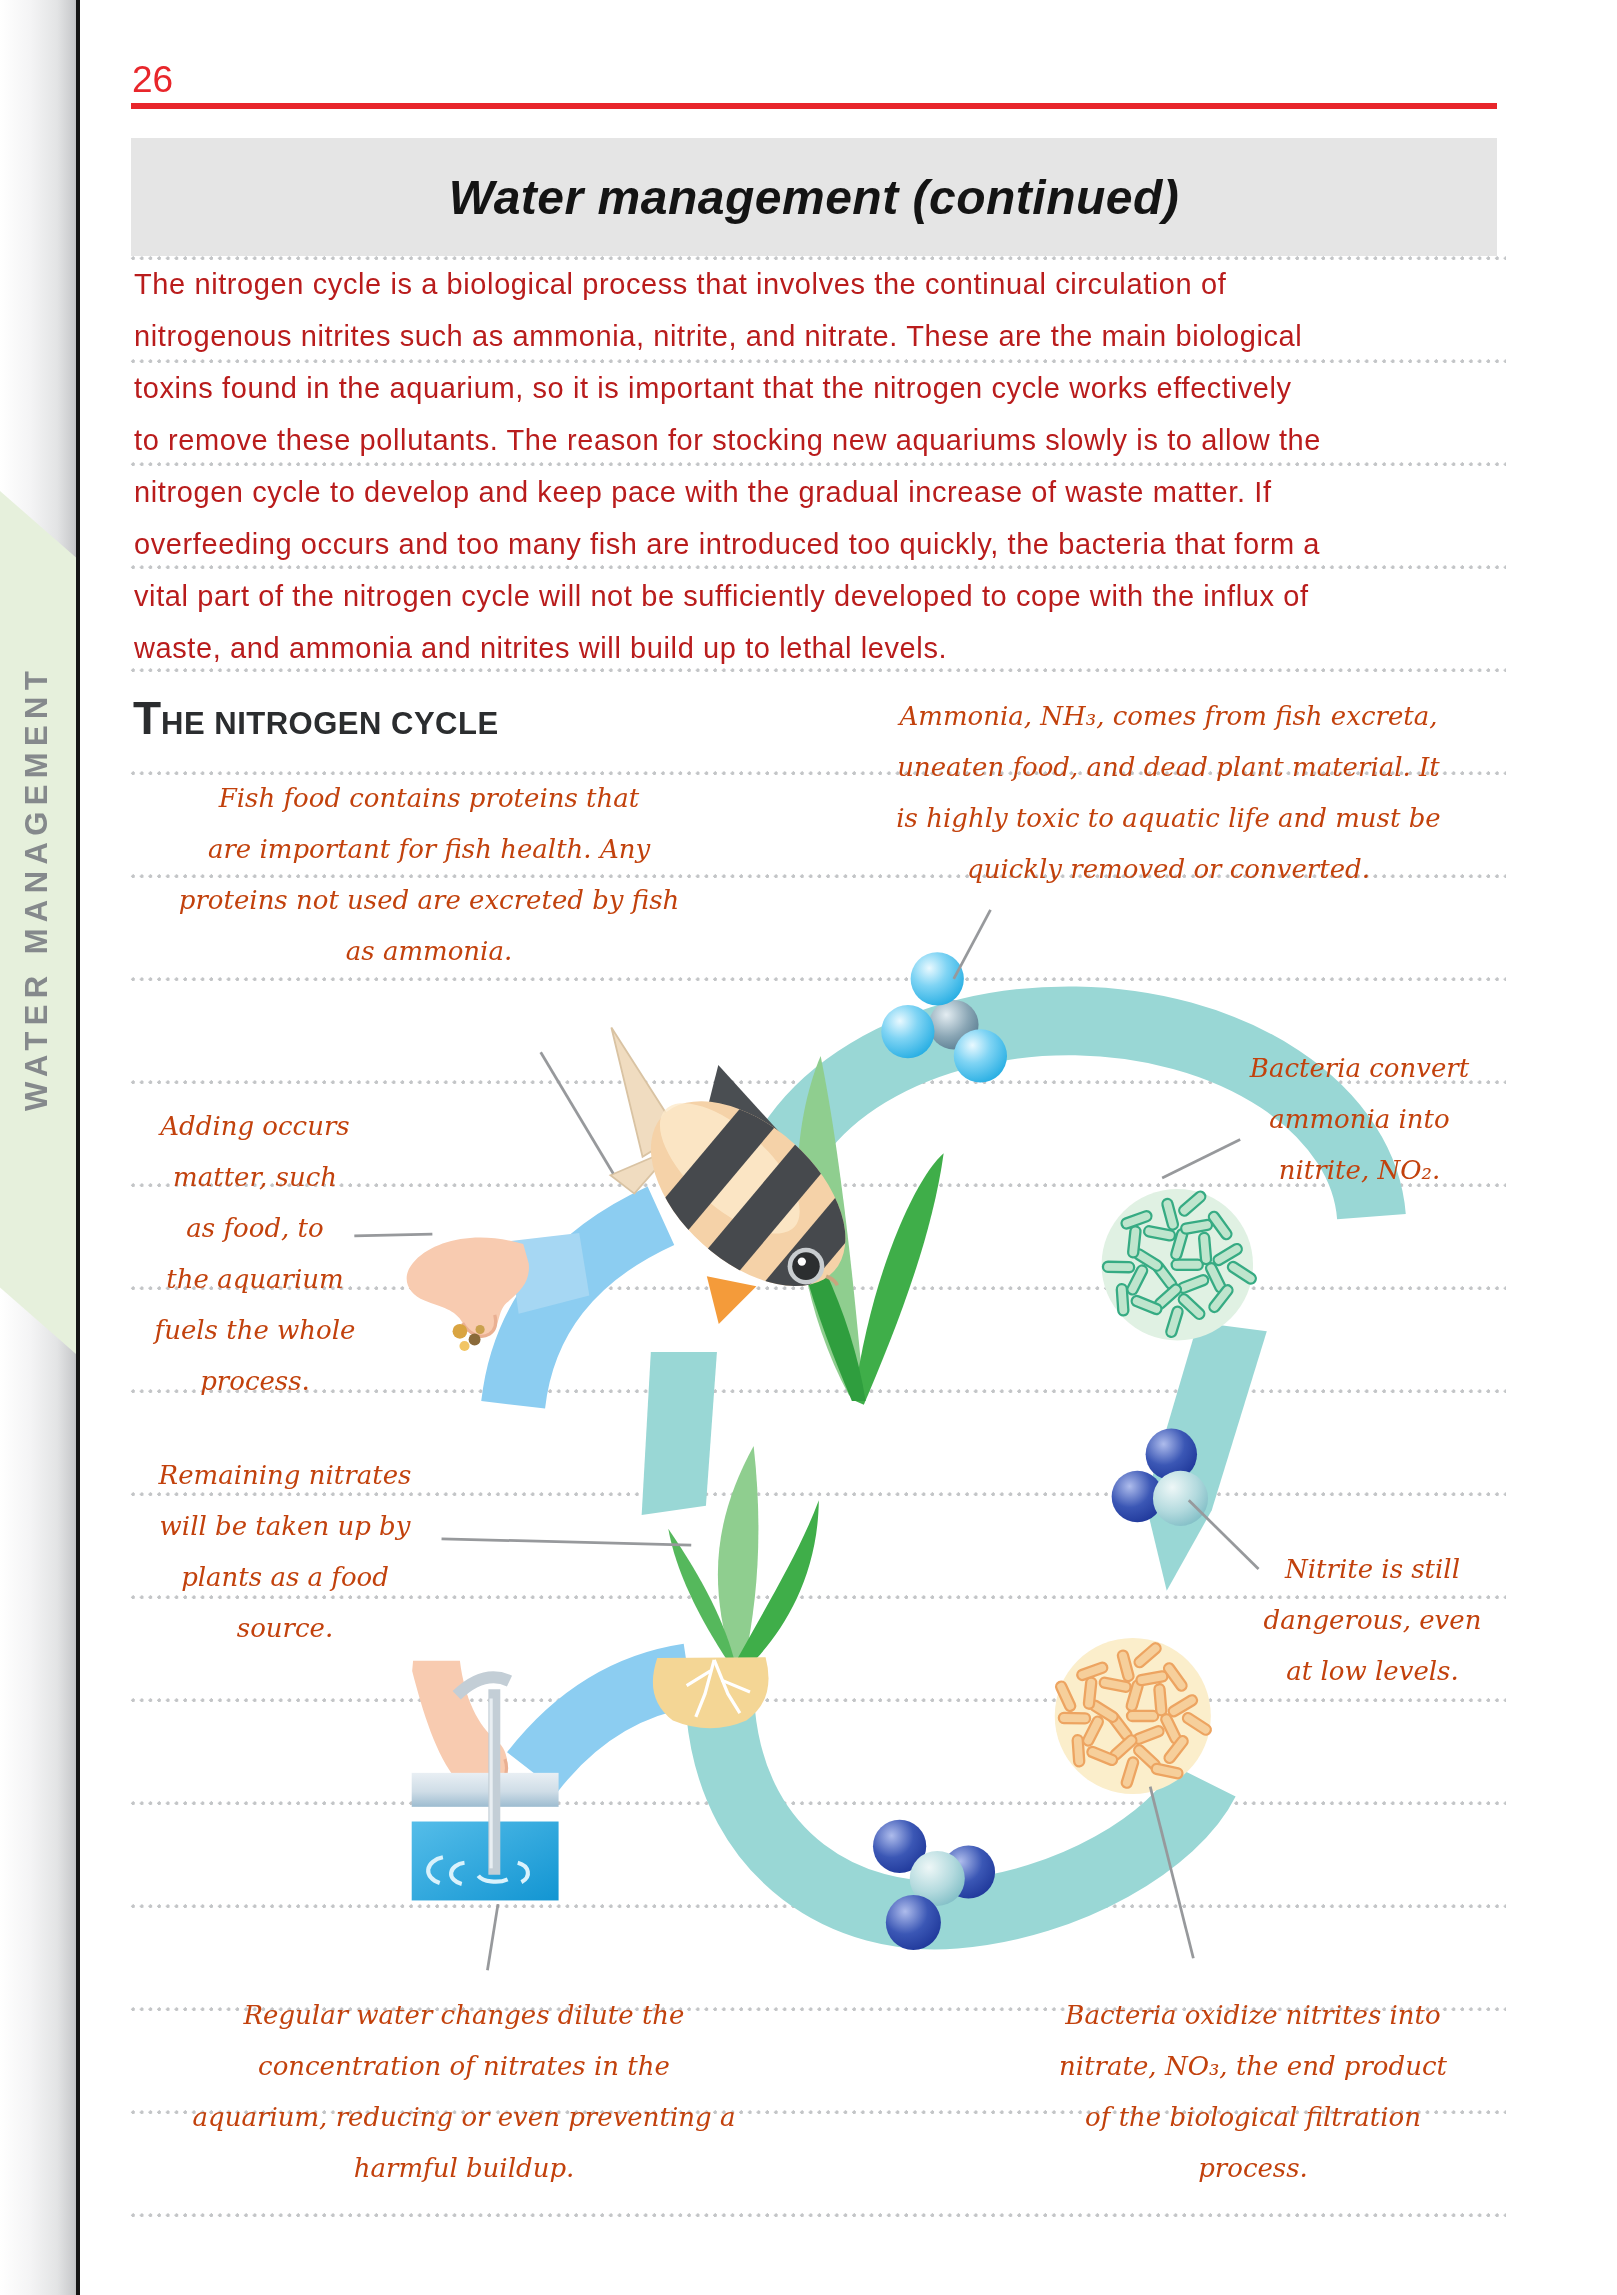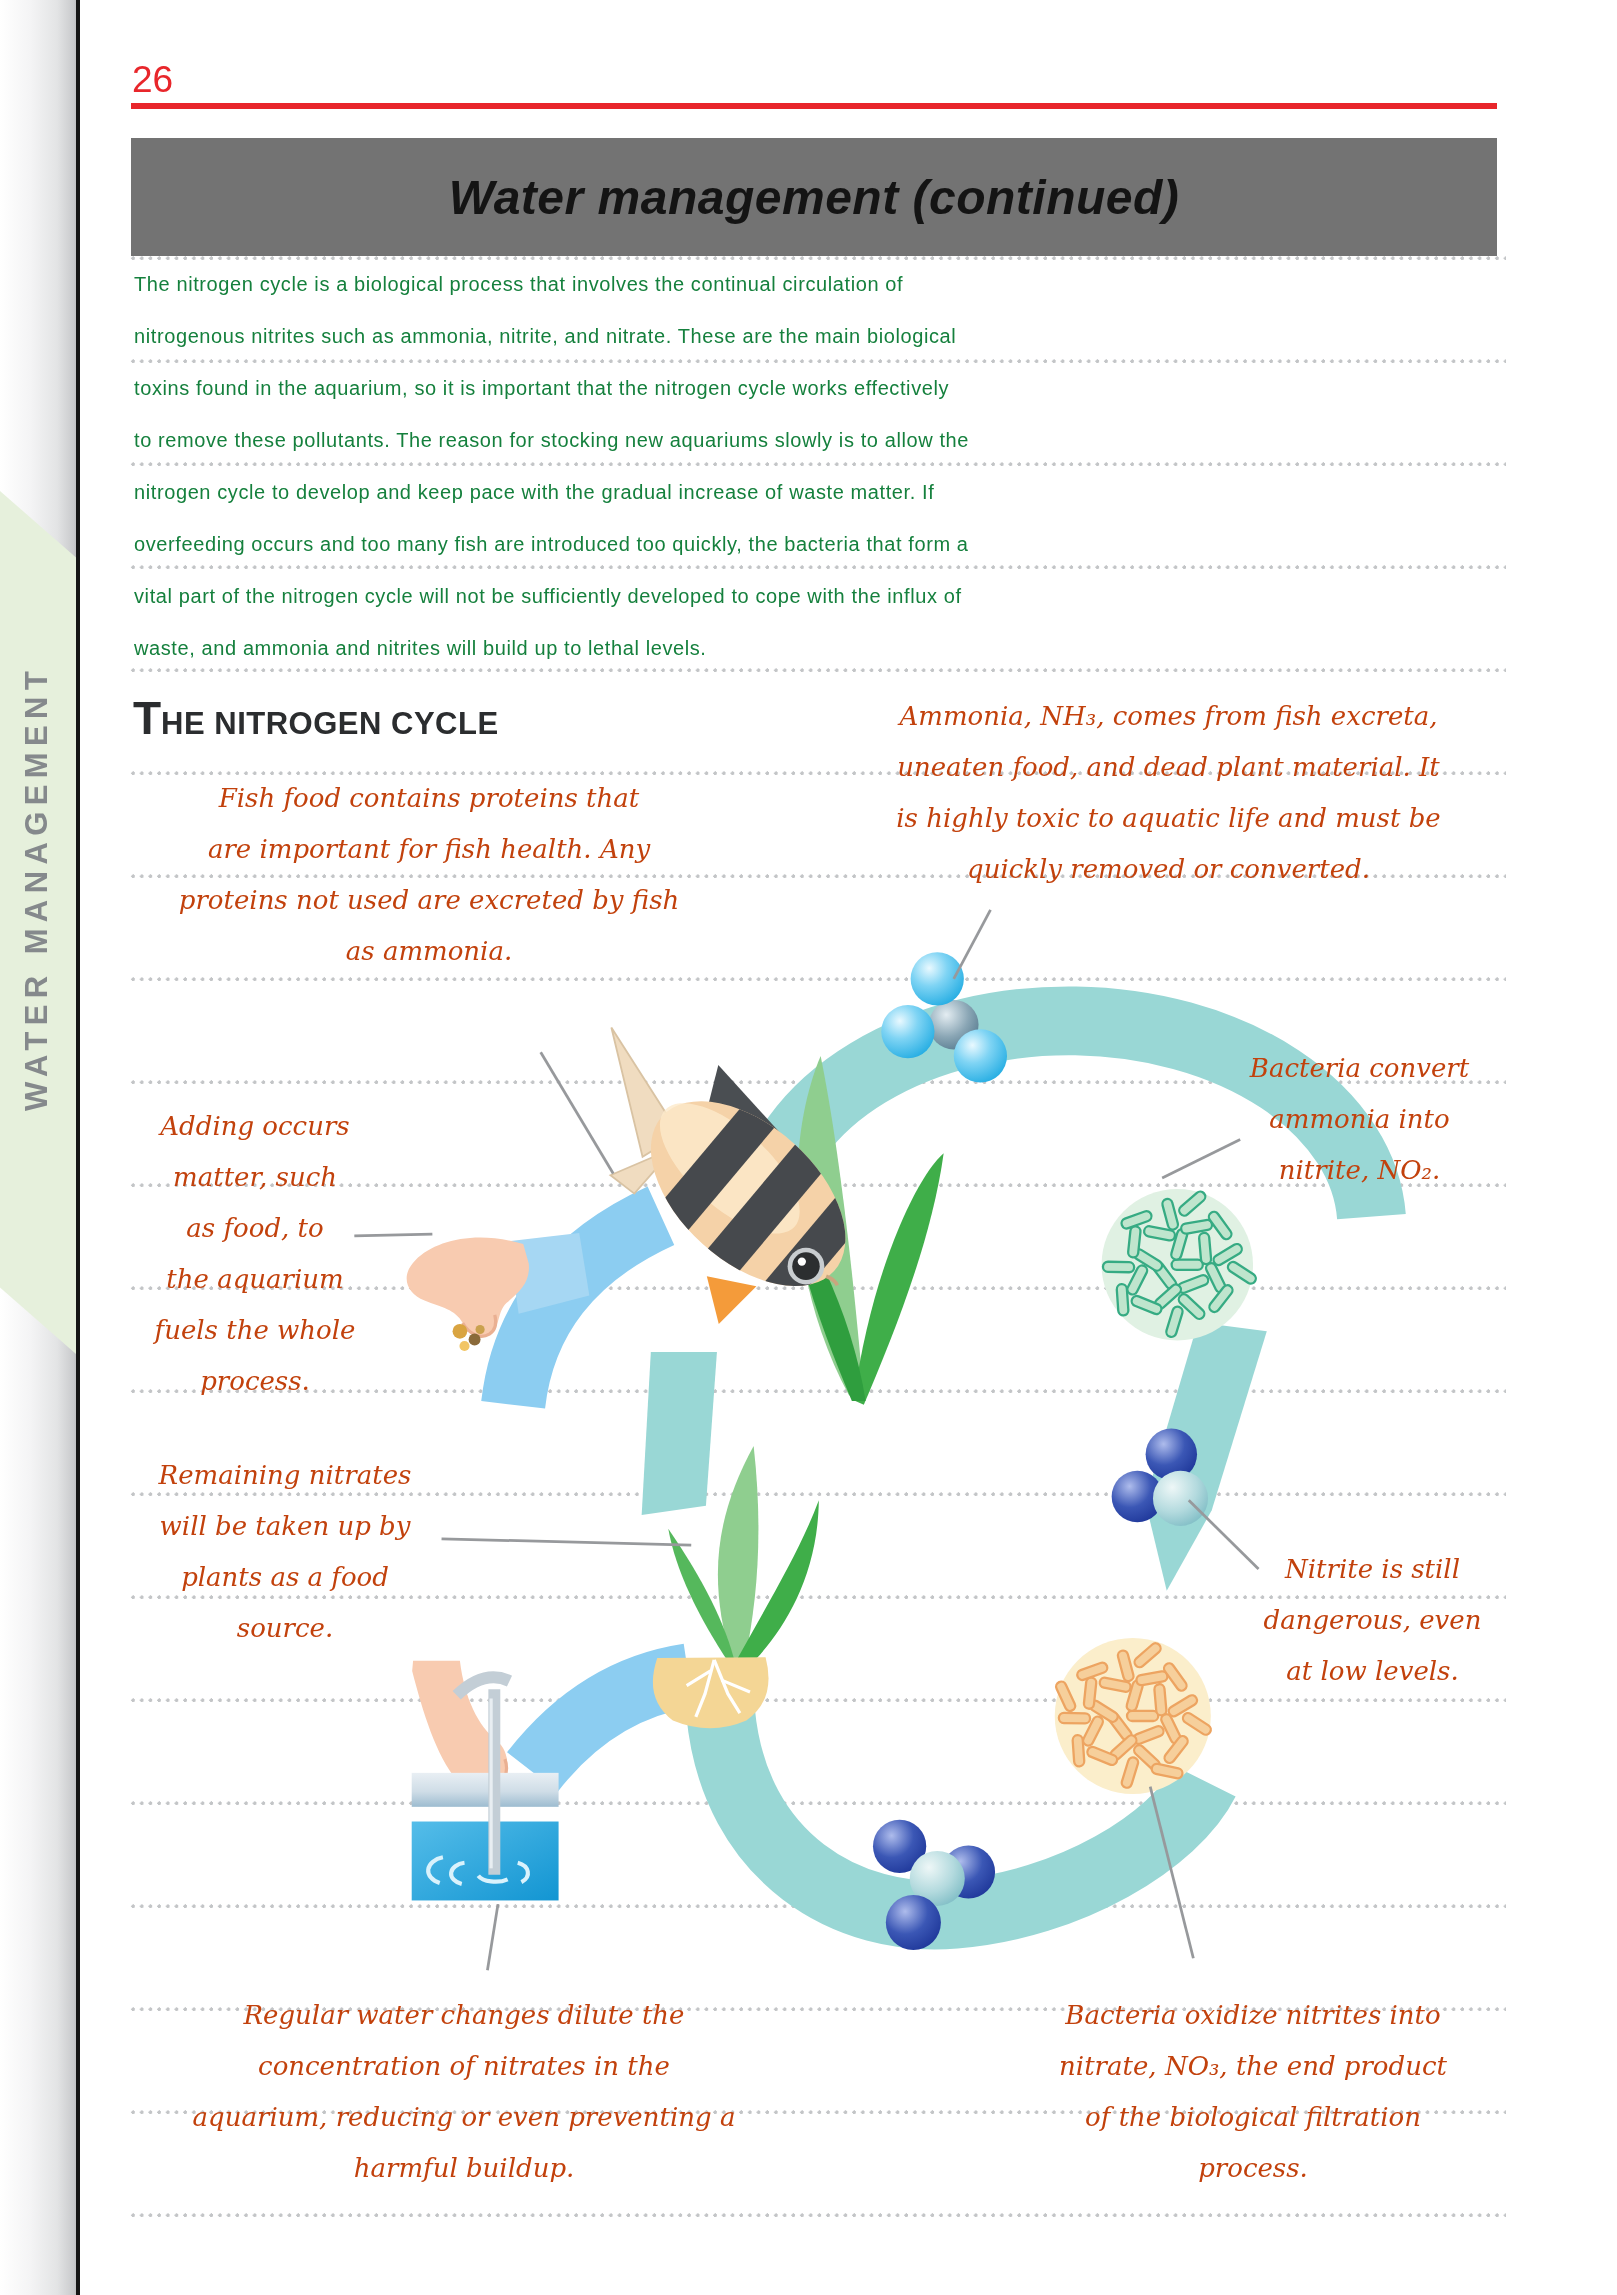--- a/index.html
+++ b/index.html
@@ -15,26 +15,26 @@
               display:flex;align-items:center;justify-content:center;
               writing-mode:vertical-rl;transform:rotate(180deg);
               font-size:31px;font-weight:bold;letter-spacing:6.4px;color:#85898c;}
   
   .rules{position:absolute;left:129px;top:255px;width:1377px;height:2020px;
          background-image:radial-gradient(circle at 4.1px 3.2px,#c3c5c7 1.7px,rgba(0,0,0,0) 1.9px);
          background-size:8.7px 103px;}
   
   .pagenum{position:absolute;left:132px;top:59px;font-size:37px;color:#e8262b;}
   .red-rule{position:absolute;left:131px;top:103px;width:1366px;height:6.4px;background:#e8262b;}
-  .title-box{position:absolute;left:131px;top:138px;width:1366px;height:118px;background:#737373;
+  .title-box{position:absolute;left:131px;top:138px;width:1366px;height:118px;background:#e5e5e5;
              display:flex;align-items:center;justify-content:center;}
   .title-box span{font-size:48px;font-weight:bold;font-style:italic;color:#141414;letter-spacing:0.5px;}
   
-  .par{position:absolute;left:134px;top:258px;width:1366px;font-size:20px;line-height:52px;
-       color:#15803d;letter-spacing:0.6px;}
+  .par{position:absolute;left:134px;top:258px;width:1366px;font-size:29px;line-height:52px;
+       color:#b91c1c;letter-spacing:0.6px;}
   
   .heading{position:absolute;left:133px;top:691px;color:#2b2d2f;font-weight:bold;white-space:nowrap;}
   .heading .lead{font-size:46px;}
   .heading .rest{font-size:31px;letter-spacing:0.5px;}
   
   .hand{position:absolute;font-family:"DejaVu Serif",serif;font-style:italic;color:#c2410c;
         font-size:26px;line-height:51px;text-align:center;}
   svg{position:absolute;left:0;top:0;}
 </style>
 </head>

